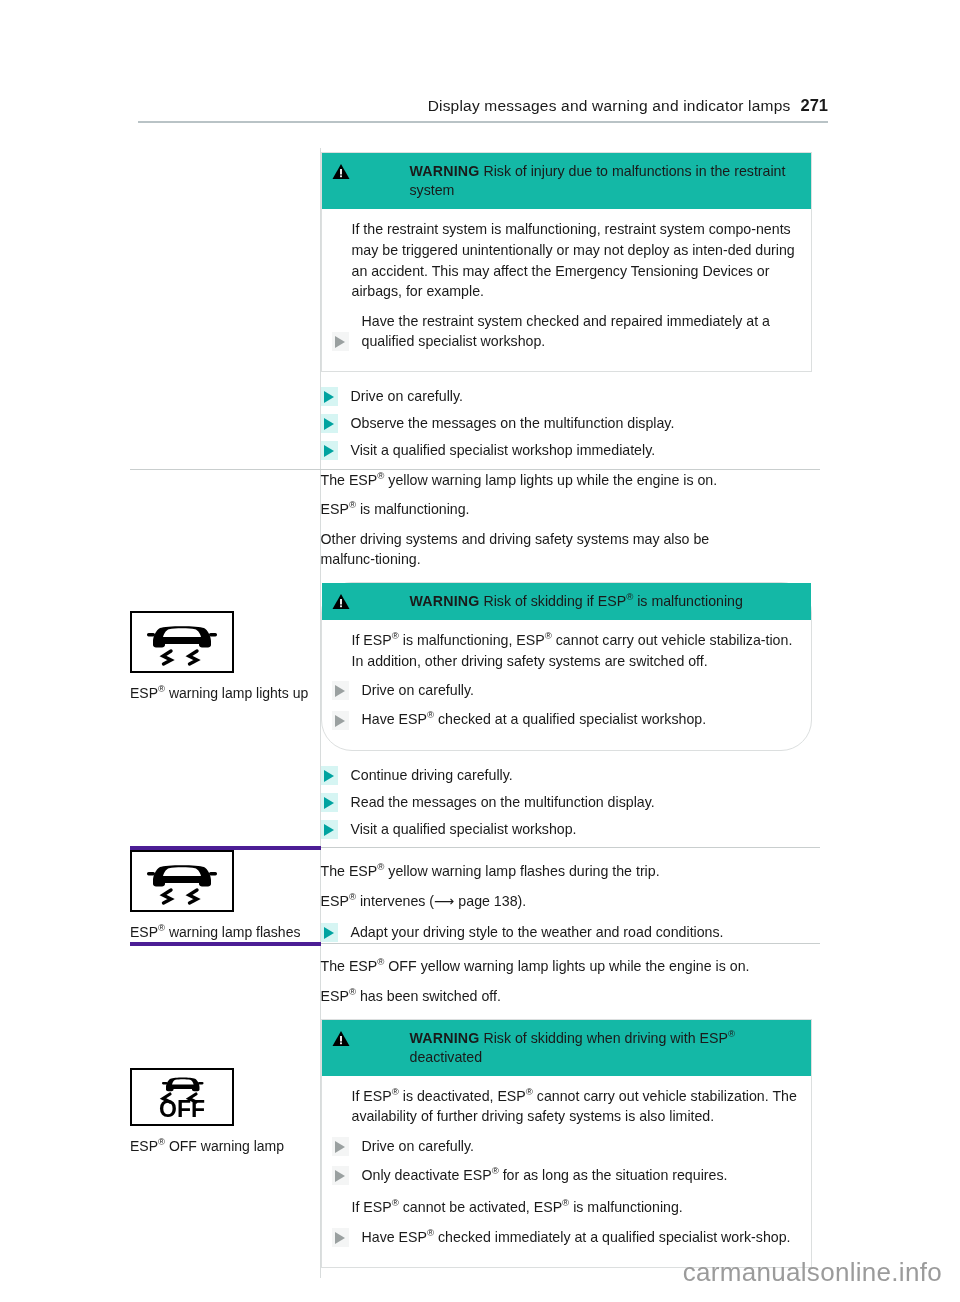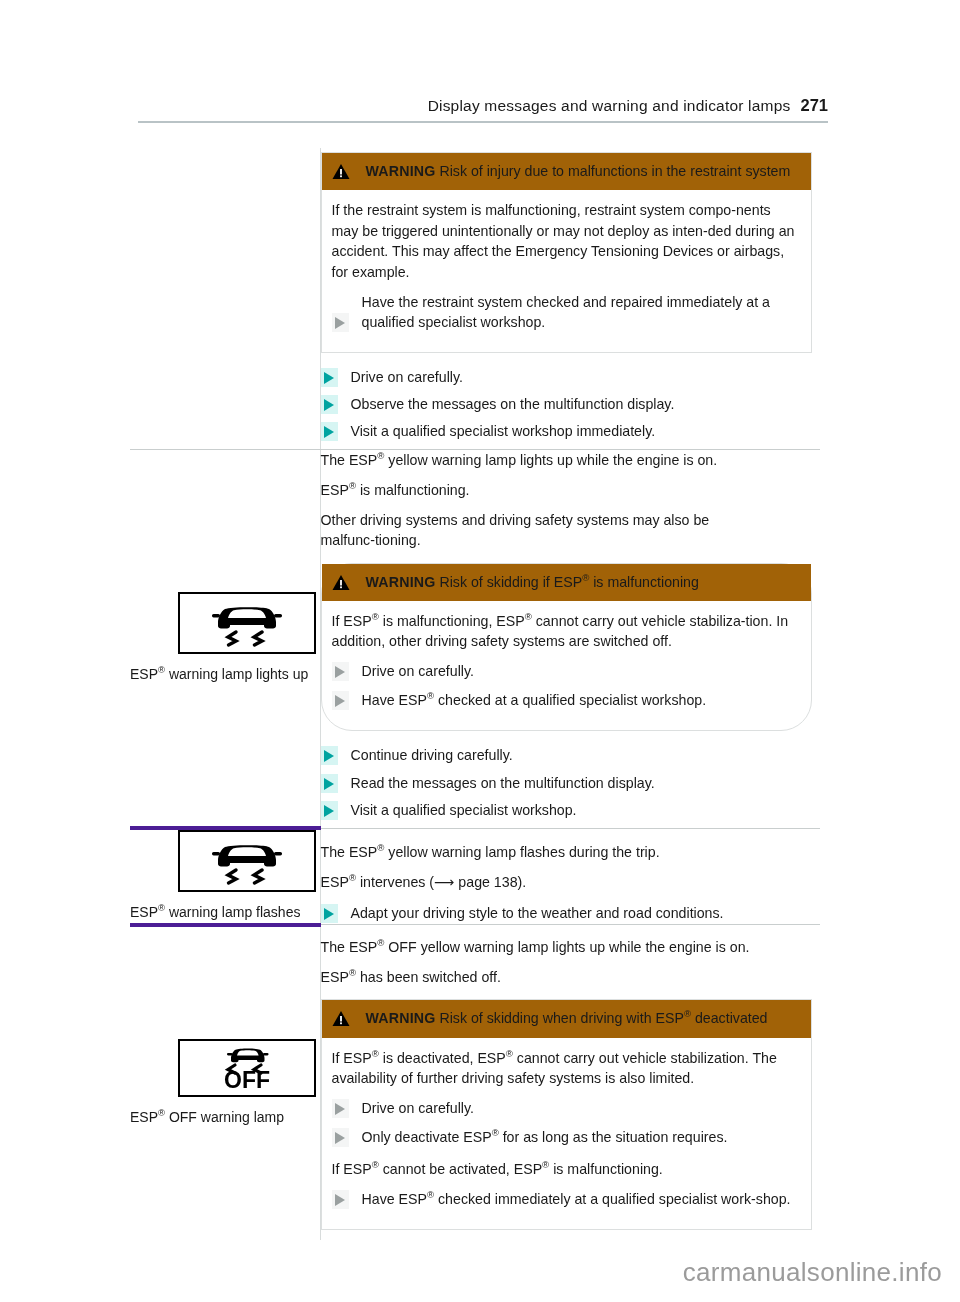--- a/index.html
+++ b/index.html
@@ -65,28 +65,27 @@
   .cell-right {
     padding: 8px 0 10px 8px;
     border-bottom: 1px solid #c9cece;
   }
   .row-last .cell-left, .row-last .cell-right { border-bottom: none; }
   .row-first .cell-left { border-bottom: 1px solid #c9cece; }
 
   
   .lamp-box {
     border: 2.5px solid #000;
-    width: 138px;
+    width: 104px;
     height: 62px;
     display: flex;
     align-items: center;
     justify-content: center;
     margin-bottom: 10px;
     background: #fff;
-    margin-left: 48px;
   }
   .lamp-box.small-box { height: 58px; }
   .lamp-caption {
     font-size: 14px;
     line-height: 1.45;
   }
 
   
   .para {
     font-size: 14.2px;
@@ -136,40 +135,41 @@
     top: 1px;
   }
 
   
   .warnbox {
     border: 1px solid #dcdfdf;
     margin: 4px 8px 10px 0;
     background: #ffffff;
   }
   .warn-head {
-    background: #a16207;
+    background: #14b8a6;
     display: flex;
     align-items: flex-start;
     padding: 9px 12px 9px 10px;
+    gap: 44px;
   }
   .warn-tri {
     flex: 0 0 auto;
     width: 18px; height: 17px;
     margin-right: 16px;
     margin-top: 1px;
     position: relative;
   }
   .warn-tri svg { display: block; }
   .warn-head-text {
     font-size: 14.2px;
     line-height: 1.35;
   }
   .warn-head-text b { font-weight: bold; letter-spacing: 0.2px; }
   .warn-body { padding: 10px 12px 11px 10px; }
-  .warn-body .para { padding-right: 0; }
+  .warn-body .para { padding-right: 0; margin-left: 20px; }
 
   .sol-item.gray .tri-teal { background: #f4f5f5; }
   .sol-item.gray .tri-teal::before { border-left-color: #9aa0a0; }
   .sol-item.gray { margin-bottom: 9px; align-items: flex-end; }
 
   
   .watermark {
     position: absolute;
     right: 18px;
     bottom: 14px;

